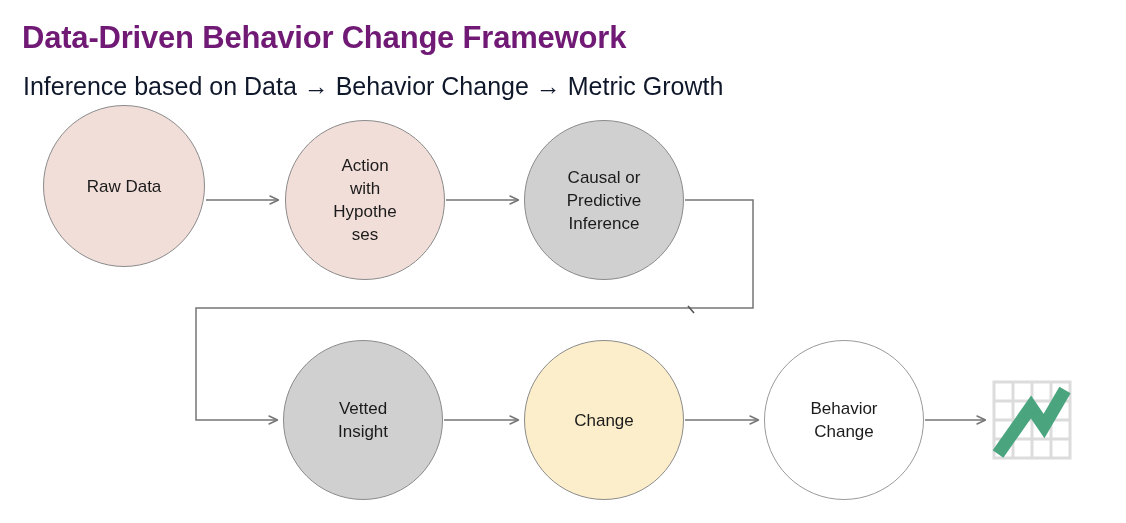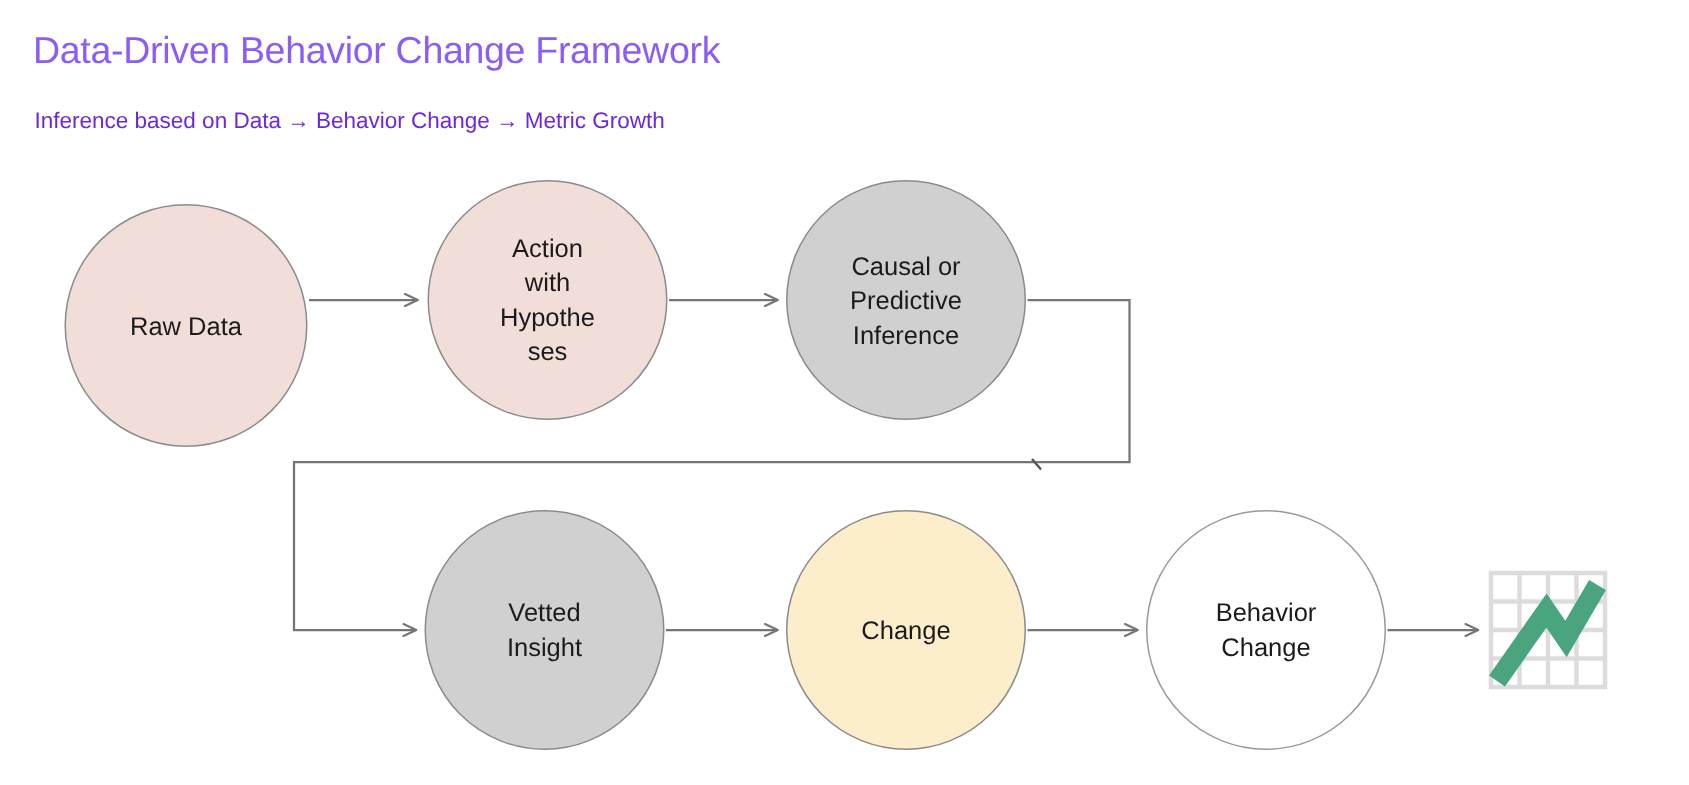--- a/index.html
+++ b/index.html
@@ -19,33 +19,33 @@
   #page {
     position: relative;
     width: 1126px;
     height: 523px;
     background: #ffffff;
   }
   .page-title {
     position: absolute;
     left: 22px;
     top: 20px;
-    font-size: 25px;
-    font-weight: normal;
+    font-size: 31px;
+    font-weight: bold;
     letter-spacing: -0.2px;
-    color: #8b5cf6;
+    color: #701a75;
     white-space: nowrap;
   }
   .page-subtitle {
     position: absolute;
     left: 23px;
     top: 72px;
-    font-size: 15px;
+    font-size: 25px;
     font-weight: normal;
-    color: #6d28d9;
+    color: #0f172a;
     white-space: nowrap;
   }
   #flow-canvas {
     position: absolute;
     left: 0;
     top: 0;
     width: 1126px;
     height: 523px;
   }
   .node {
@@ -96,21 +96,21 @@
       <path d="M685,200 L753,200 L753,308 L196,308 L196,420 L277,420" marker-end="url(#arrowOpen)"></path>
 
       <path d="M444,420 L518,420" marker-end="url(#arrowOpen)"></path>
       <path d="M685,420 L758,420" marker-end="url(#arrowOpen)"></path>
       <path d="M925,420 L985,420" marker-end="url(#arrowOpen)"></path>
 
       <path d="M688,306 L694,313" stroke="#555555" stroke-width="1.6"></path>
     </g>
   </svg>
 
-  <div class="node" id="node-raw-data" style="left:43px; top:136px; width:162px; height:162px; background:#f1ded9;">
+  <div class="node" id="node-raw-data" style="left:43px; top:105px; width:162px; height:162px; background:#f1ded9;">
     <span class="node-label tight">Raw Data</span>
   </div>
 
   <div class="node" id="node-model-with-hypotheses" style="left:285px; top:120px; width:160px; height:160px; background:#f1ded9;">
     <span class="node-label" style="padding:0 44px;">Action with Hypotheses</span>
   </div>
 
   <div class="node" id="node-causal-or-predictive-inference" style="left:524px; top:120px; width:160px; height:160px; background:#d0d0d0;">
     <span class="node-label" style="padding:0 26px;">Causal or Predictive Inference</span>
   </div>

